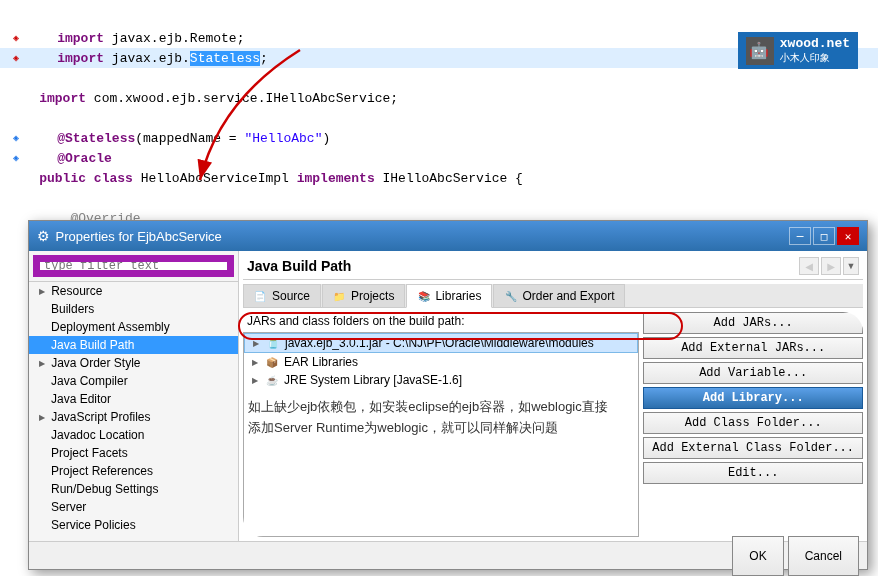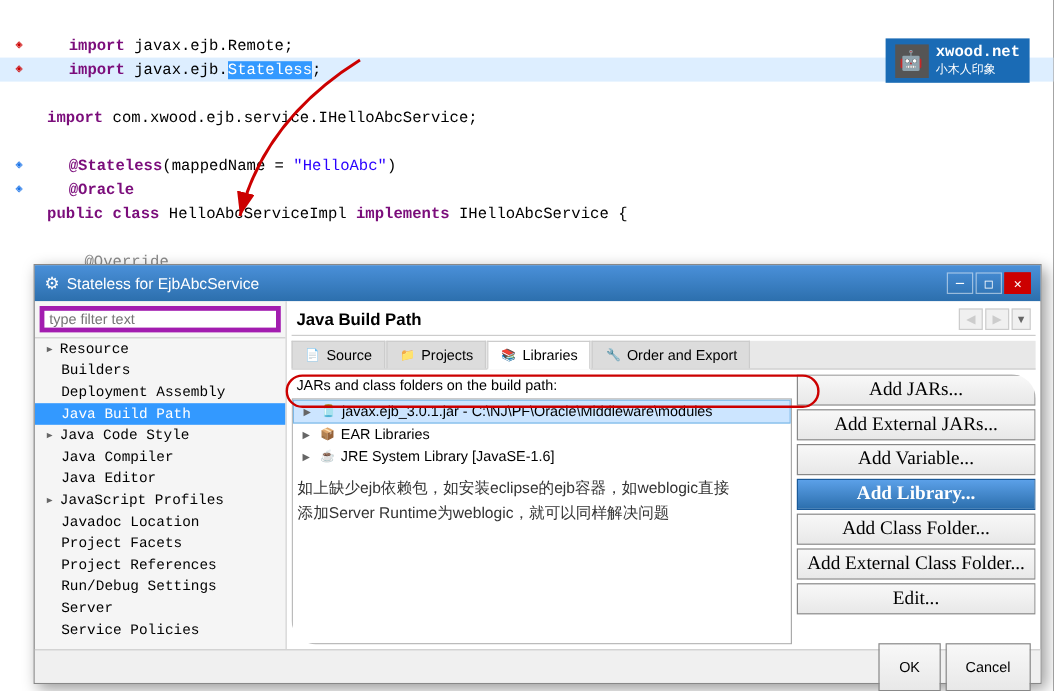--- a/index.html
+++ b/index.html
@@ -156,32 +156,32 @@
       flex-direction: column;
       overflow: hidden;
     }
     .filter-box {
       padding: 4px;
       border-bottom: 1px solid #ccc;
     }
     .filter-input {
       width: 100%;
       height: 22px;
-      border: 4px solid #a21caf;
+      border: 7px solid #a21caf;
       padding: 0 4px;
       font-size: 12px;
       color: #888;
-      font-family: Liberation Sans, sans-serif;
+      font-family: Liberation Mono, monospace;
       background: #fff;
     }
     .tree-items {
       flex: 1;
       overflow-y: auto;
       font-size: 12px;
-      font-family: Liberation Mono, monospace;
+      font-family: Liberation Sans, sans-serif;
     }
     .tree-item {
       padding: 2px 6px 2px 10px;
       cursor: pointer;
       display: flex;
       align-items: center;
       gap: 4px;
       color: #000;
     }
     .tree-item.selected {
@@ -340,22 +340,22 @@
 
     
     .right-buttons {
       display: flex;
       flex-direction: column;
       gap: 3px;
       min-width: 130px;
     }
     .action-btn {
       padding: 3px 8px;
-      font-size: 16px;
-      font-family: Liberation Serif, serif;
+      font-size: 12px;
+      font-family: Liberation Mono, monospace;
       border: 1px solid #888;
       background: linear-gradient(to bottom, #f8f8f8, #e8e8e8);
       cursor: pointer;
       text-align: center;
       color: #000;
       white-space: nowrap;
     }
     .action-btn.primary {
       background: linear-gradient(to bottom, #5ba0e8, #2c6fad);
       color: #fff;
@@ -455,21 +455,21 @@
     <div style="font-weight:bold;font-size:13px;">xwood.net</div>
     <div style="font-size:10px;">小木人印象</div>
   </div>
 </div>
 
 <div class="dialog-overlay">
 
   <div class="dialog-titlebar">
     <div class="dialog-title-left">
       <span style="font-size:14px;">⚙</span>
-      <span style="font-family:'Segoe UI',sans-serif;">Stateless for EjbAbcService</span>
+      <span style="font-family:'Segoe UI',sans-serif;">Properties for EjbAbcService</span>
     </div>
     <div class="dialog-controls">
       <button class="dialog-btn">─</button>
       <button class="dialog-btn">□</button>
       <button class="dialog-btn close-btn">✕</button>
     </div>
   </div>
 
   <div class="dialog-body">
 
@@ -489,21 +489,21 @@
 
         <div class="tree-item indented">
           <span>Deployment Assembly</span>
         </div>
 
         <div class="tree-item indented selected">
           <span>Java Build Path</span>
         </div>
 
         <div class="tree-item has-arrow">
-          <span>Java Code Style</span>
+          <span>Java Order Style</span>
         </div>
 
         <div class="tree-item indented">
           <span>Java Compiler</span>
         </div>
 
         <div class="tree-item indented">
           <span>Java Editor</span>
         </div>
 

